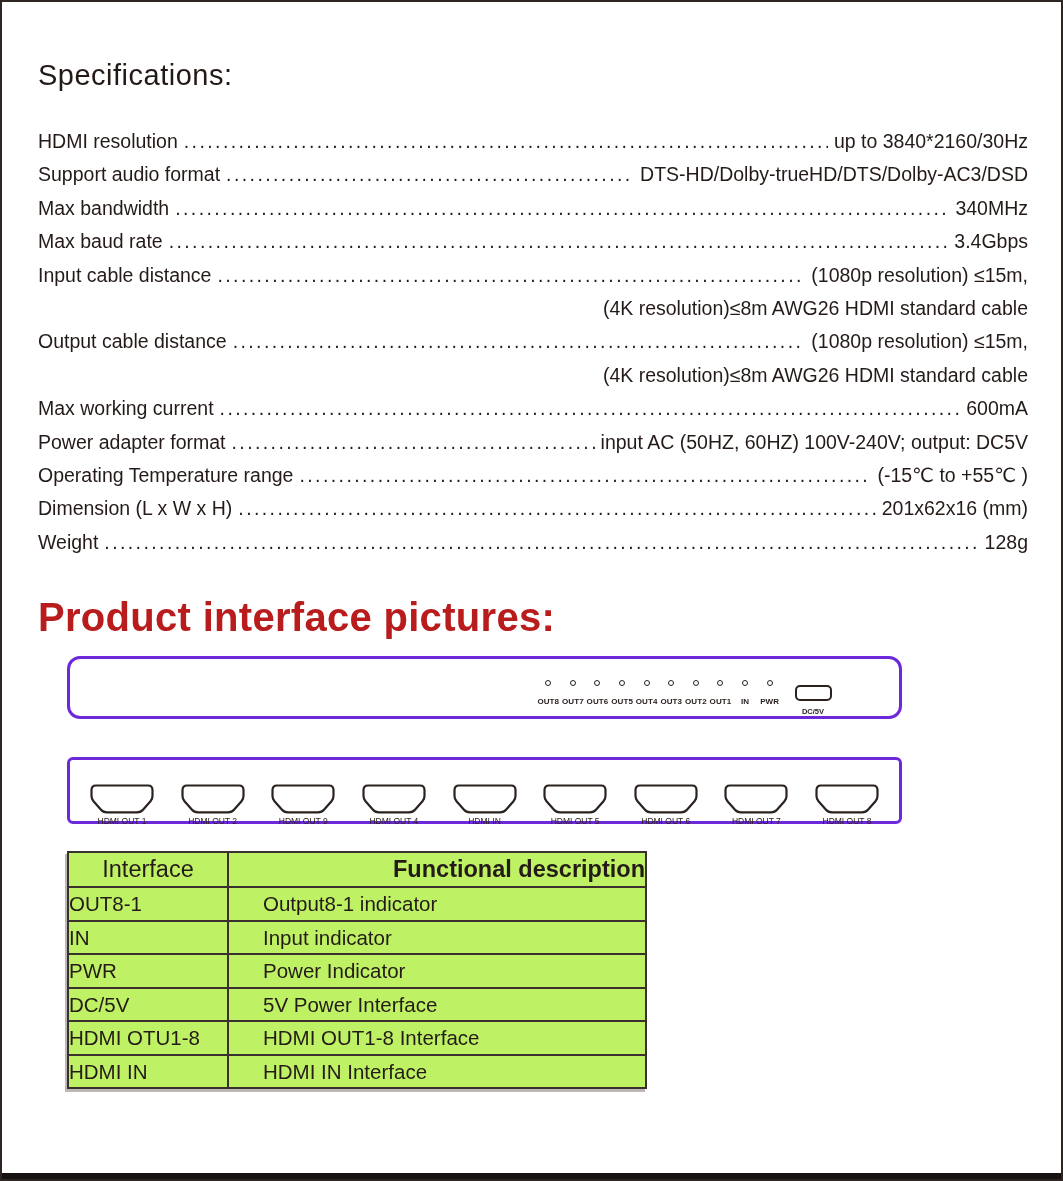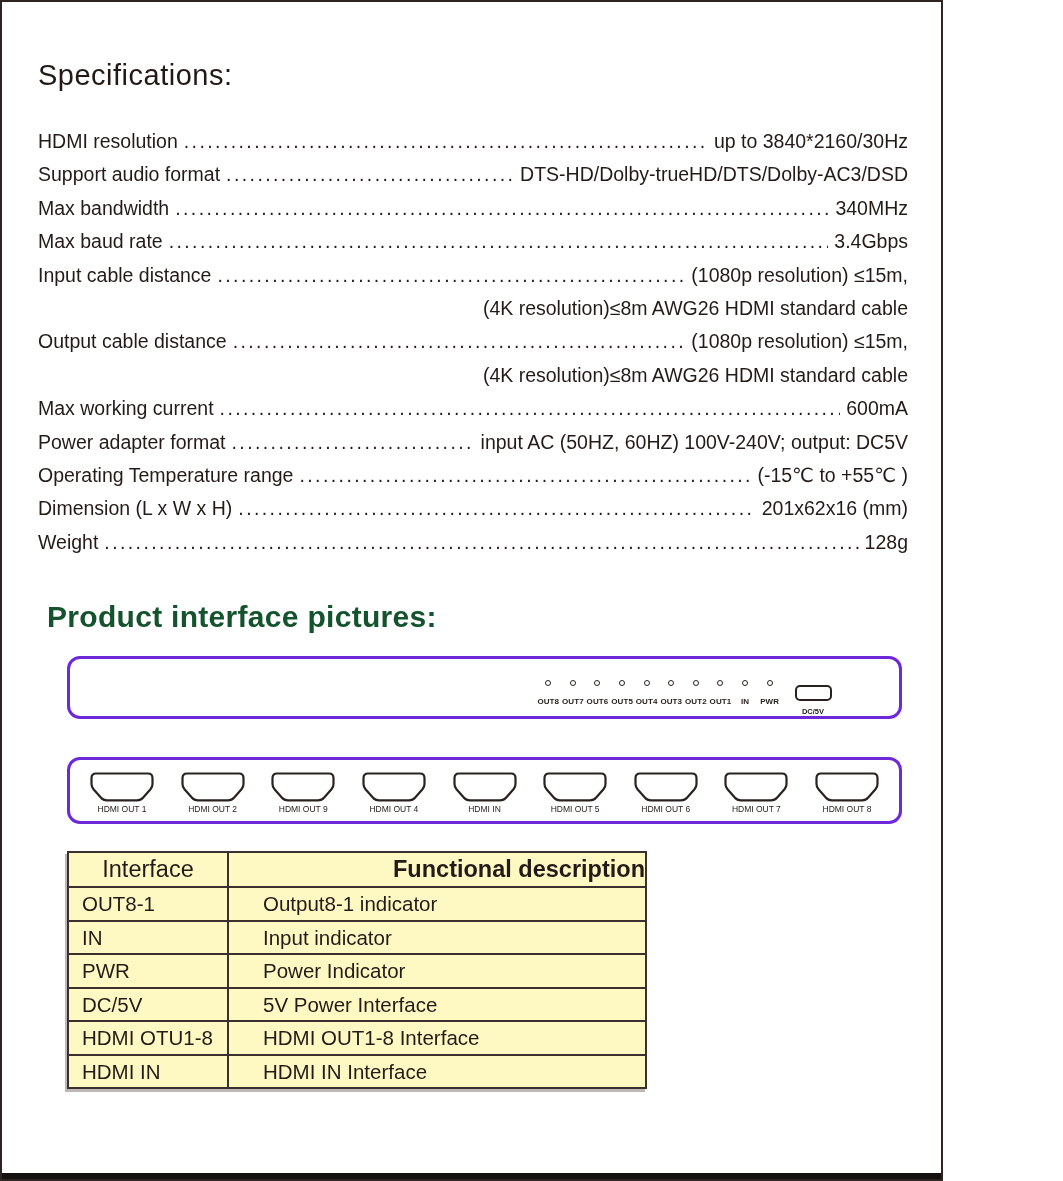--- a/index.html
+++ b/index.html
@@ -1,19 +1,19 @@
 <!DOCTYPE html>
 <html><head>
 <meta charset="utf-8">
 <style>
   html,body { margin:0; padding:0; background:#ffffff; }
   * { box-sizing:border-box; }
   .page {
     position:relative;
-    width:943px; height:1181px;
+    width:1063px; height:1181px;
     background:#ffffff;
     border:2px solid #2e2523;
     font-family:"Liberation Sans","DejaVu Sans",sans-serif;
     color:#241b18;
     overflow:hidden;
   }
   .content { padding:0 33px 0 36px; }
 
   h1.spec-heading {
     margin:56px 0 0 0;
@@ -35,35 +35,35 @@
     content:"......................................................................................................................................................................................";
     letter-spacing:2.4px; font-size:19.5px; color:#241b18;
   }
   .spec-value { flex:0 0 auto; }
   .spec-cont {
     font-size:19.5px; line-height:33.4px;
     text-align:right; white-space:nowrap;
   }
 
   h2.pictures-heading {
-    margin:40px 0 0 9px;
-    font-size:30px; font-weight:700; line-height:36px;
-    letter-spacing:0.3px; color:#14532d;
+    margin:40px 0 0 0;
+    font-size:40px; font-weight:700; line-height:36px;
+    letter-spacing:0.3px; color:#b91c1c;
   }
 
   .panel {
     position:relative;
     width:835px; height:63px;
     margin-left:29px;
     border:3px solid #6d28d9;
     border-radius:13px;
     background:#fff;
   }
   .front-panel { margin-top:21px; }
-  .rear-panel  { margin-top:38px; height:67px; display:flex; justify-content:space-between; align-items:flex-start; padding:12px 20px 0 20px; }
+  .rear-panel  { margin-top:38px; height:67px; display:flex; justify-content:space-between; align-items:flex-start; padding:24px 20px 0 20px;border-radius:6px; }
 
   .led-row { position:absolute; left:466px; top:21px; display:flex; }
   .led { width:24.6px; text-align:center; }
   .led-dot {
     display:block; width:6px; height:6px; margin:0 auto 4px auto;
     border:1.5px solid #2a221f; border-radius:50%; background:#fff;
   }
   .led-label { font-size:8px; font-weight:700; letter-spacing:0.1px; color:#2a221f; }
 
   .dc-jack {
@@ -76,32 +76,32 @@
     text-align:center; font-size:7.5px; font-weight:700; color:#2a221f;
   }
 
   .port { width:64px; text-align:center; }
   .port svg { display:block; margin:0 auto; }
   .port-label { font-size:8.5px; margin-top:2px; white-space:nowrap; color:#2a221f; }
 
   table.iface-table {
     margin:27px 0 0 29px;
     border-collapse:collapse;
-    background:#fef9c3;
+    background:#bef264;
     box-shadow:-2px 3px 0 #bdb8b5;
   }
   .iface-table th, .iface-table td {
     border:2px solid #3a312e;
     padding:0;
   }
   .iface-table th { font-weight:400; font-size:23.5px; height:35px; }
   .iface-table th.col-interface { width:160px; text-align:center; }
   .iface-table th.col-desc { width:418px; text-align:right; padding-left:50px;font-weight:bold; }
   .iface-table td { font-size:20.5px; height:33.5px; }
-  .iface-table td.cell-interface { padding-left:13px; }
+  .iface-table td.cell-interface { }
   .iface-table td.cell-desc { padding-left:34px; }
 
   .bottom-bar {
     position:absolute; left:-2px; right:-2px; bottom:-2px;
     height:8px; background:#151110;
   }
 </style>
 </head>
 <body>
 

